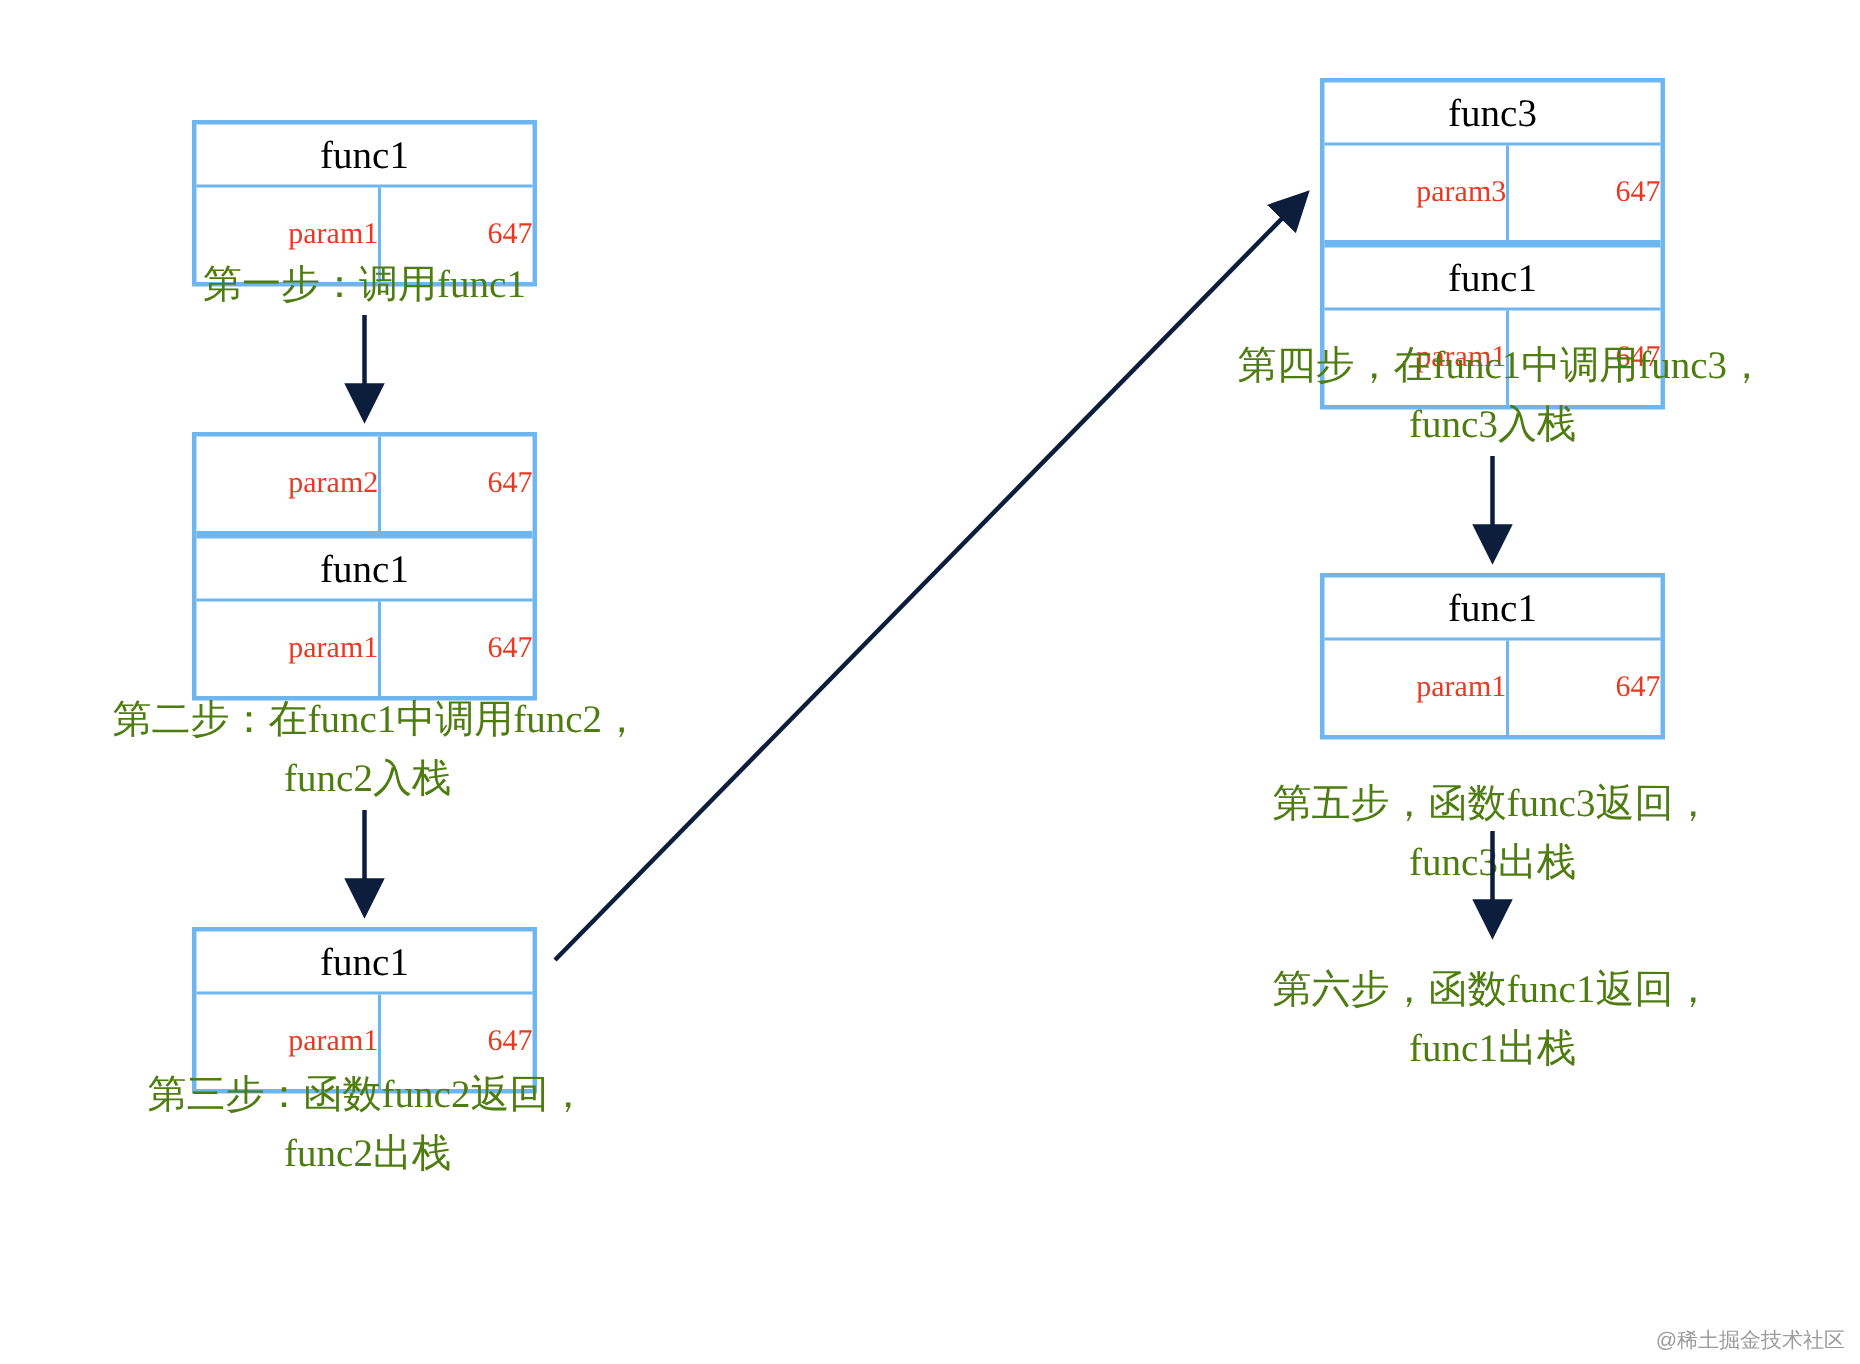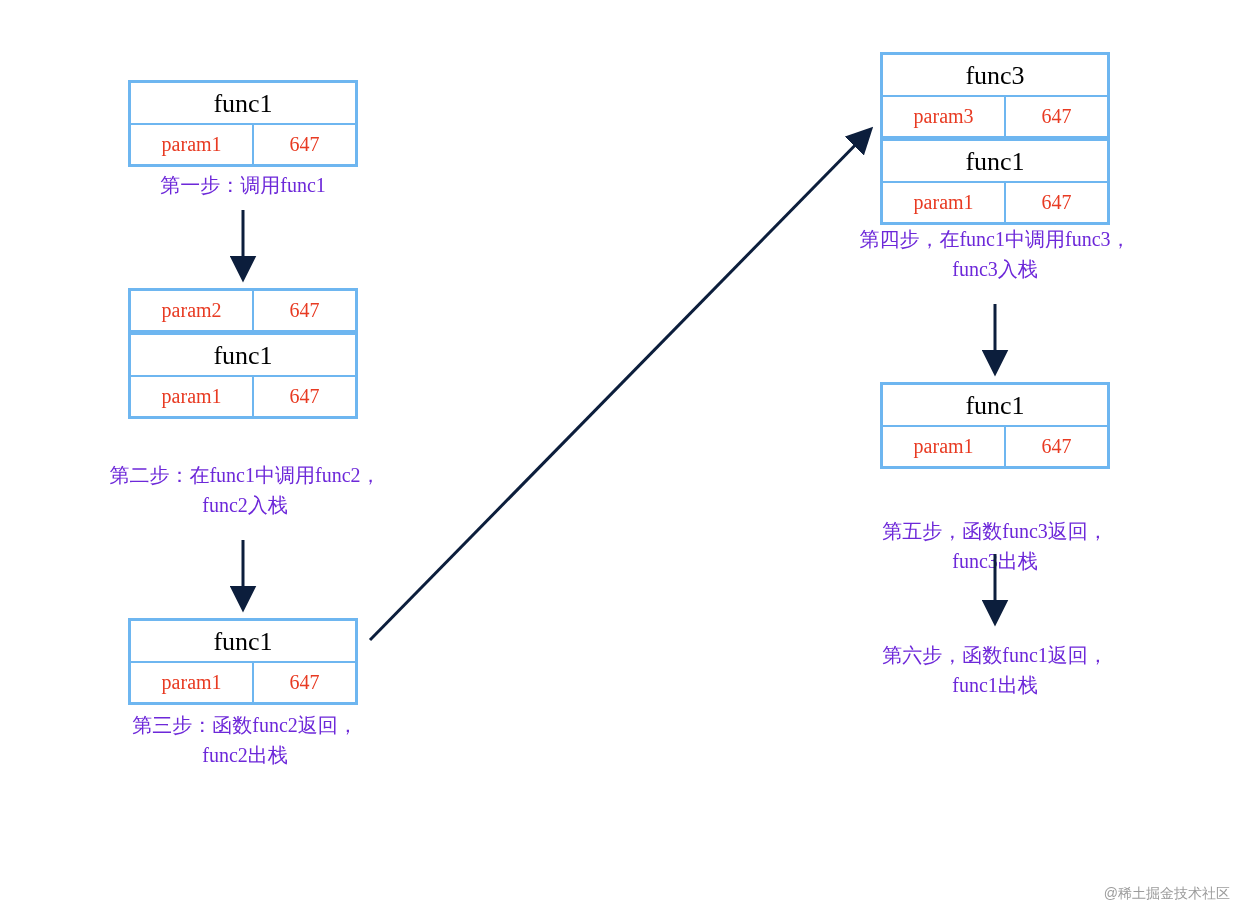--- a/index.html
+++ b/index.html
@@ -25,30 +25,30 @@
     border-bottom: 2px solid #6eb6f0;
   }
   .frame-row {
     display: flex;
     border-bottom: 2px solid #6eb6f0;
   }
   .frame-row:last-child { border-bottom: none; }
   .frame-cell {
     font-size: 20px;
     color: #e83a22;
-    padding: 8px 0;
-    text-align: center;
+    padding: 20px 0;
+    text-align: right;
   }
   .frame-cell.left  { width: 55%; border-right: 2px solid #6eb6f0; }
   .frame-cell.right { width: 45%; border-radius: 10px; }
   .frame-sep { border-top: 3px solid #6eb6f0; }
   .caption {
     position: absolute;
-    color: #6d28d9;
-    font-size: 20px;
+    color: #4d7c0f;
+    font-size: 26px;
     text-align: center;
     line-height: 1.5;
     white-space: pre;
   }
   .watermark {
     position: absolute;
     right: 10px;
     bottom: 6px;
     font-size: 14px;
     color: #9c9c9c;

